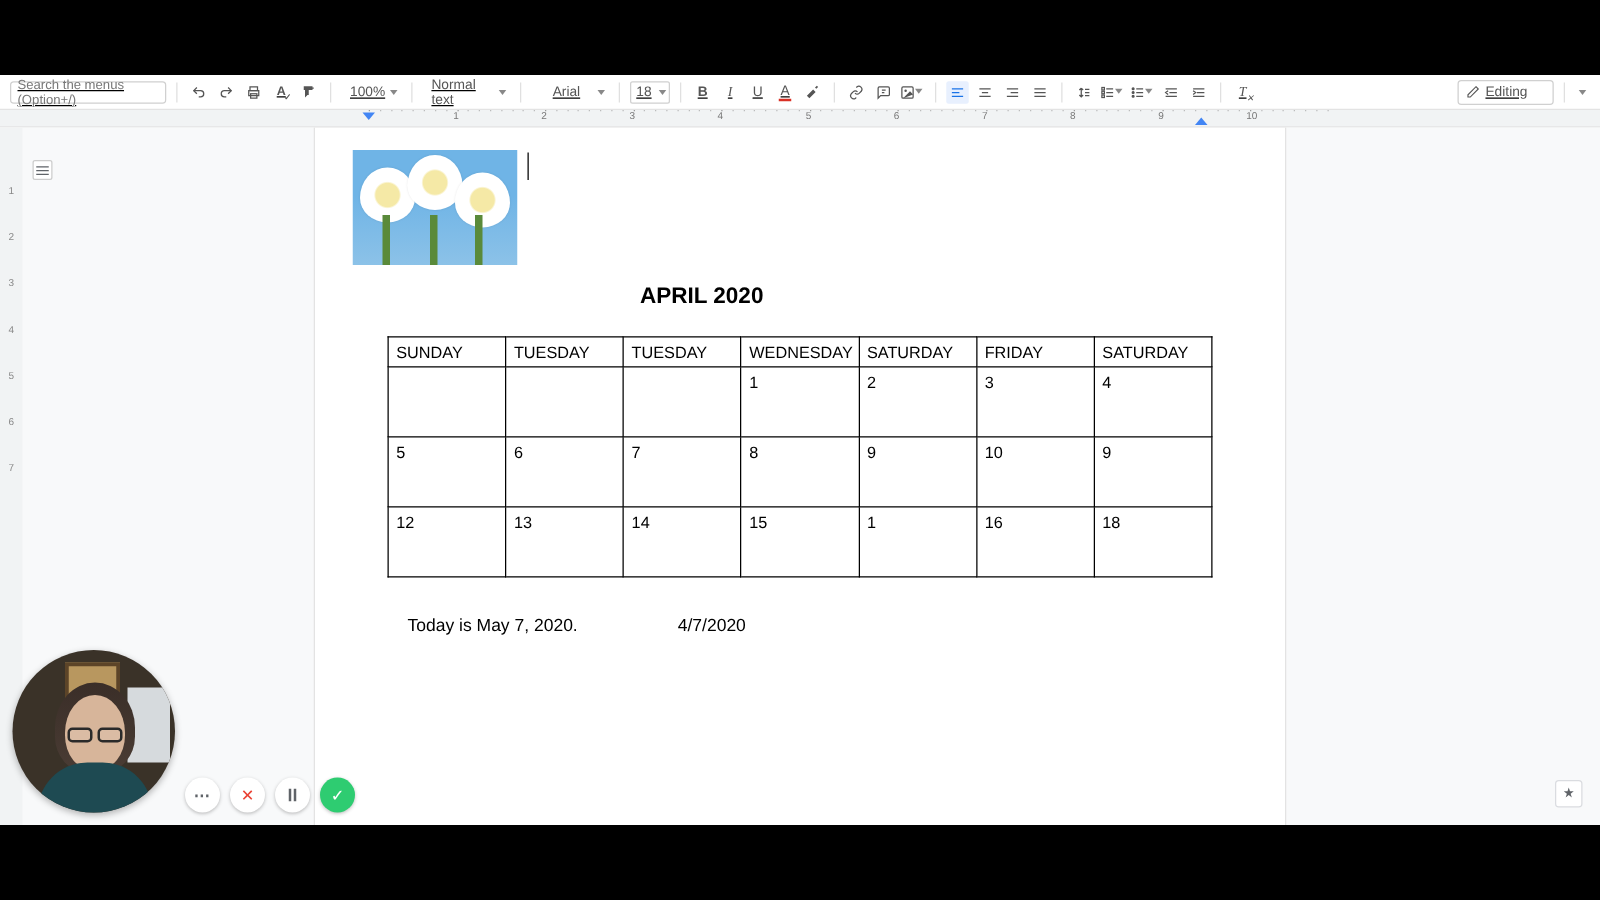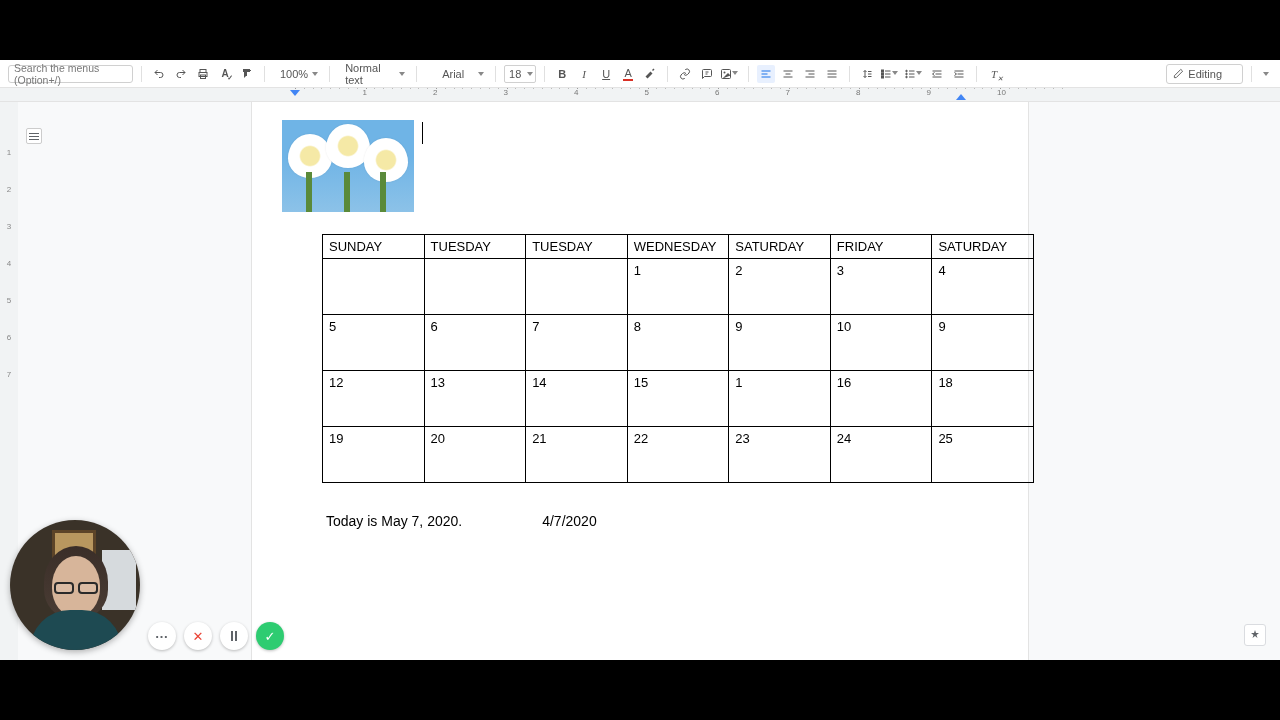--- a/index.html
+++ b/index.html
@@ -1,19 +1,19 @@
 <!DOCTYPE html>
 <html><head>
 <meta charset="utf-8">
 <style>
   * { box-sizing: border-box; }
   html, body { margin:0; padding:0; width:1280px; height:720px; font-family: Arial, sans-serif; overflow:hidden; }
   body { background:#000; }
   .app {
-    position:absolute; top:60px; left:0; width:1280px; height:600px; background:#f8f9fa;
+    position:absolute; top:60px; left:0; width:1280px; height:600px; background:#f8f9fa;text-decoration:underline;
   }
   
   .toolbar {
     height:28px; display:flex; align-items:center; padding:0 8px; gap:4px;
     background:#fff; border-bottom:1px solid #e3e3e3;
     font-size:11px; color:#555;
   }
   .search-box {
     width:125px; height:18px; border:1px solid #d0d0d0; border-radius:3px;
     padding:0 5px; font-size:10.5px; color:#777; display:flex; align-items:center;
@@ -92,21 +92,21 @@
     border-radius:50% 50% 50% 50% / 55% 55% 45% 45%; box-shadow:0 0 2px rgba(0,0,0,.1);
   }
   .page-head .img .stem { position:absolute; bottom:0; width:6px; height:40px; background:#5a8a3a; }
   .cursor {
     width:1px; height:22px; background:#000; align-self:flex-start; margin-top:2px;
   }
   .doc-title {
     font-size:18px; font-weight:bold; color:#000; margin:14px 0 0 230px;
   }
   .cal {
-    border-collapse:collapse; margin:22px 0 0 40px; width:712px; table-layout:fixed;
+    border-collapse:collapse; margin:22px 0 0 28px; width:660px; table-layout:fixed;
   }
   .cal th, .cal td {
     border:1px solid #000; padding:4px 6px; text-align:left; vertical-align:top;
     font-size:13px; color:#000; height:24px;
   }
   .cal th { font-weight:normal; }
   .cal td { height:56px; }
   .cal td:nth-child(4) { width:100px; }
   .below {
     margin:30px 0 0 44px; font-size:14px; color:#000;
@@ -448,20 +448,21 @@
           <div class="sky"></div>
           <div class="petal" style="left:6px; top:14px;"></div>
           <div class="petal" style="left:44px; top:4px;"></div>
           <div class="petal" style="left:82px; top:18px;"></div>
           <div class="stem" style="left:24px;"></div>
           <div class="stem" style="left:62px;"></div>
           <div class="stem" style="left:98px;"></div>
         </div>
         <div class="cursor"></div>
       </div>
+      <div class="doc-title">APRIL 2020</div>
 
       <table class="cal">
         <thead>
             <tr id="cal-head">
               <th>SUNDAY</th>
               <th>TUESDAY</th>
               <th>TUESDAY</th>
               <th>WEDNESDAY</th>
               <th>SATURDAY</th>
               <th>FRIDAY</th>
@@ -489,29 +490,20 @@
             </tr>
             <tr>
               <td>12</td>
               <td>13</td>
               <td>14</td>
               <td>15</td>
               <td>1</td>
               <td>16</td>
               <td>18</td>
             </tr>
-            <tr>
-              <td>19</td>
-              <td>20</td>
-              <td>21</td>
-              <td>22</td>
-              <td>23</td>
-              <td>24</td>
-              <td>25</td>
-            </tr>
           </tbody>
       </table>
 
       <div class="below">
         <span>Today is May 7, 2020.</span>
         <span>4/7/2020</span>
       </div>
     </div>
 
     <div class="explore">

